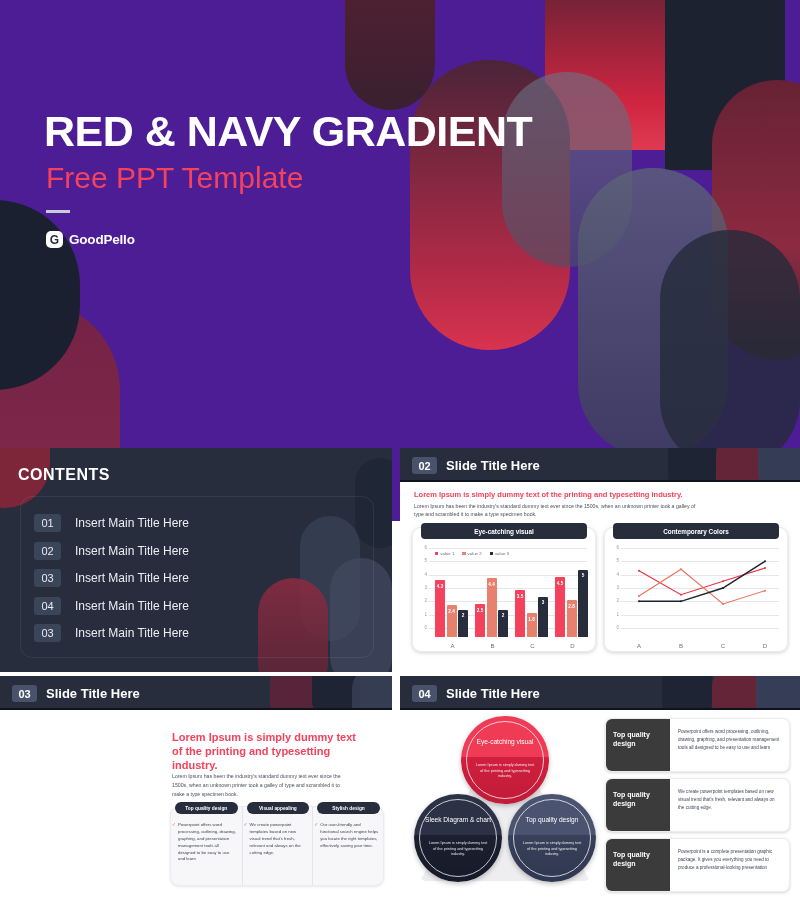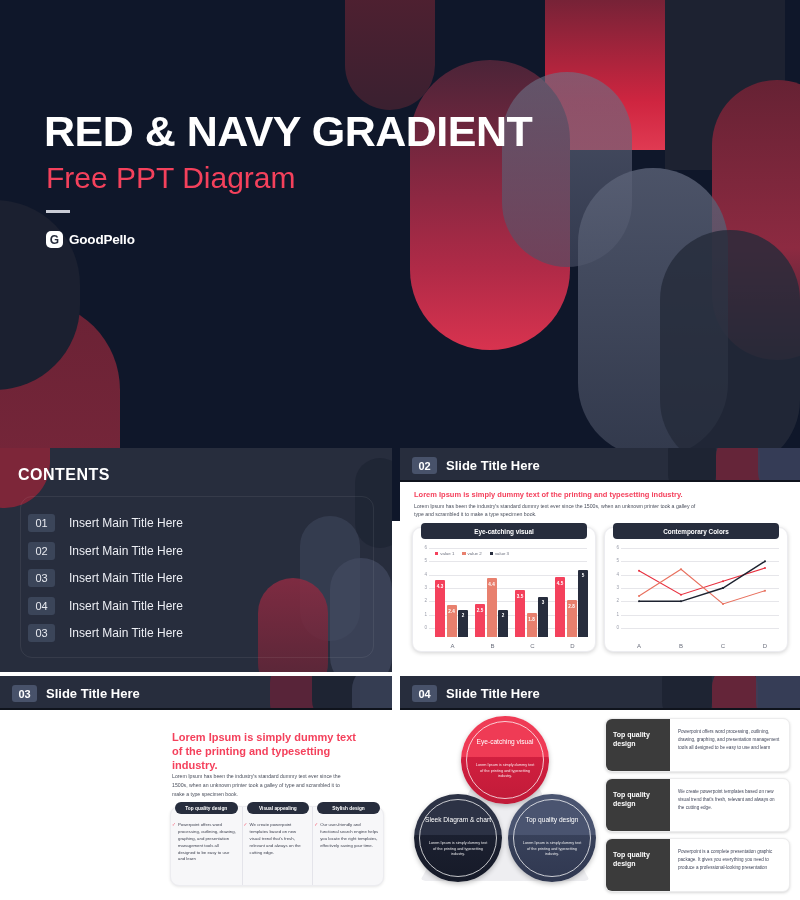--- a/index.html
+++ b/index.html
@@ -1,21 +1,21 @@
 <!DOCTYPE html>
 <html><head>
 <meta charset="utf-8">
 <style>
   html,body{margin:0;padding:0;background:#ffffff;}
   body{width:800px;height:900px;overflow:hidden;font-family:"Liberation Sans",sans-serif;}
 
   .page{position:relative;width:800px;height:900px;background:#fff;}
 
   
-  .cover{position:absolute;left:0;top:0;width:800px;height:521px;background:#0f172a;overflow:hidden;}
+  .cover{position:absolute;left:0;top:0;width:800px;height:521px;background:#4c1d95;overflow:hidden;}
   .cover-bg{position:absolute;inset:0;overflow:hidden;}
   .pill{position:absolute;border-radius:400px;}
 
   .cover-inner{position:absolute;left:0;top:0;right:0;bottom:0;z-index:6;}
   .cover-title{position:absolute;left:44px;top:110px;font-size:43px;font-weight:bold;color:#ffffff;letter-spacing:-0.5px;white-space:nowrap;line-height:1;}
   .cover-sub{position:absolute;left:46px;top:163px;font-size:30px;color:#f4415c;letter-spacing:0px;white-space:nowrap;line-height:1;}
   .cover-rule{position:absolute;left:46px;top:210px;width:24px;height:3px;background:#c9ccd6;}
   .logo-wrap{position:absolute;left:46px;top:231px;display:flex;align-items:center;gap:6px;}
   .logo-mark{width:17px;height:17px;border-radius:5px;background:#fff;display:flex;align-items:center;justify-content:center;}
   .logo-mark span{font-size:12px;font-weight:bold;color:#272d3d;line-height:1;}
@@ -23,21 +23,21 @@
 
   
   .slide{position:absolute;background:#fff;overflow:hidden;}
   .sl-dark{background:#272d3d;}
   .sl-shapes{position:absolute;inset:0;overflow:hidden;}
 
   
   .contents{left:0;top:448px;width:392px;height:224px;}
   .contents-title{position:absolute;left:18px;top:18px;font-size:16px;font-weight:bold;color:#fff;letter-spacing:0.5px;z-index:4;}
   .contents-box{position:absolute;left:20px;top:48px;width:352px;height:160px;border:1px solid rgba(255,255,255,.07);border-radius:12px;z-index:3;}
-  .c-list{position:absolute;left:28px;top:66px;z-index:5;}
+  .c-list{position:absolute;left:34px;top:66px;z-index:5;}
   .c-item{display:flex;align-items:center;gap:14px;margin-bottom:9.5px;}
   .c-num{width:27px;height:18px;border-radius:3px;background:#3b4559;display:flex;align-items:center;justify-content:center;font-size:11px;color:#e8eaf0;font-weight:500;}
   .c-label{font-size:12px;color:#eceef4;}
 
   
   .s02{left:400px;top:448px;width:400px;height:224px;}
   .s03{left:0;top:676px;width:392px;height:224px;}
   .s04{left:400px;top:676px;width:400px;height:224px;}
 
   .hdr{position:absolute;left:0;top:0;right:0;height:34px;background:#272d3d;overflow:hidden;}
@@ -116,21 +116,21 @@
       <div class="pill" style="left:665px;top:-10px;width:120px;height:180px;border-radius:0;background:#1d2231;"></div>
       <div class="pill" style="left:410px;top:60px;width:160px;height:290px;background:linear-gradient(180deg,#4b2438 0%,#b02a47 72%,#d8334f 100%);"></div>
       <div class="pill" style="left:712px;top:80px;width:130px;height:280px;background:linear-gradient(180deg,#662234 0%,#8d2a41 60%,#3a2434 100%);"></div>
       <div class="pill" style="left:502px;top:72px;width:130px;height:195px;background:linear-gradient(180deg,#6d7287 0%,#4a5066 100%);opacity:.62;"></div>
       <div class="pill" style="left:578px;top:168px;width:150px;height:290px;background:linear-gradient(180deg,#5d6479 0%,#3c4356 100%);opacity:.78;"></div>
       <div class="pill" style="left:660px;top:230px;width:140px;height:240px;background:#242a39;opacity:.8;"></div>
     </div>
 
     <div class="cover-inner">
       <div class="cover-title">RED &amp; NAVY GRADIENT</div>
-      <div class="cover-sub">Free PPT Diagram</div>
+      <div class="cover-sub">Free PPT Template</div>
       <div class="cover-rule"></div>
       <div class="logo-wrap">
         <span class="logo-mark">
             <span>G</span>
           </span>
         <span class="logo-text">GoodPello</span>
       </div>
     </div>
   </div>
 

